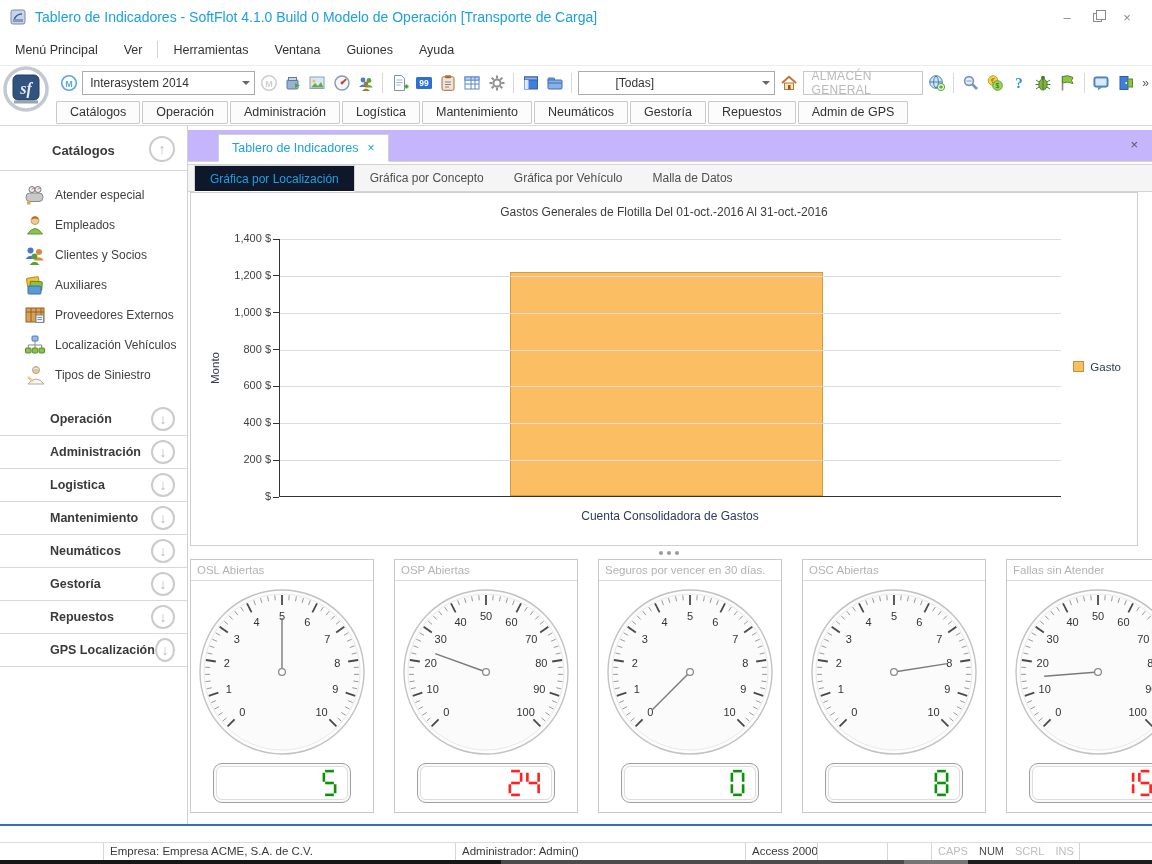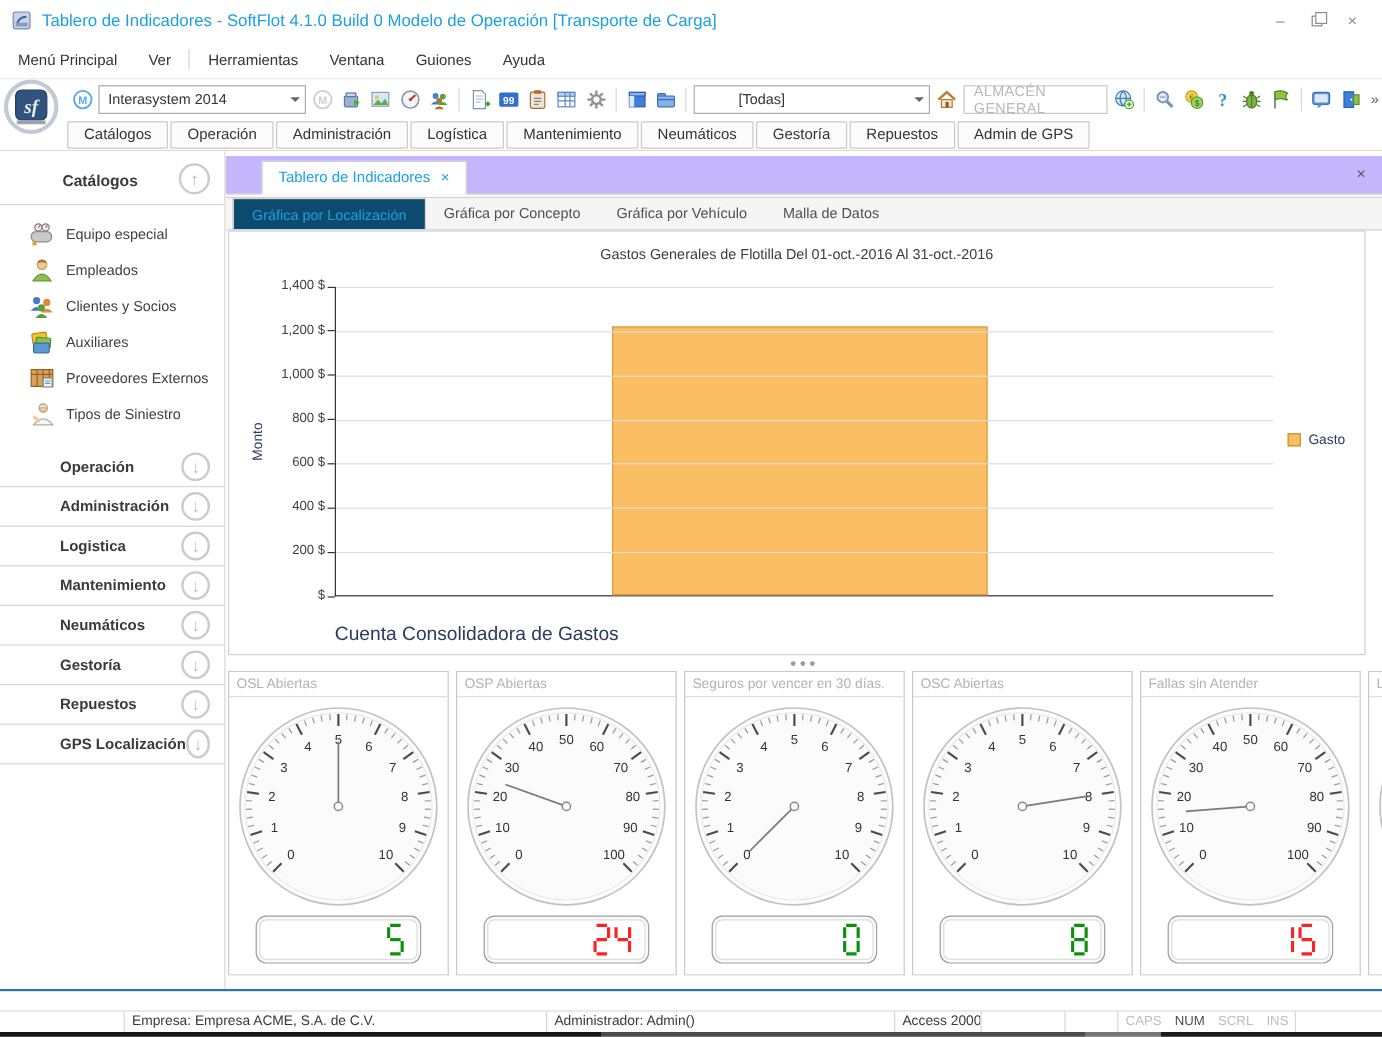--- a/index.html
+++ b/index.html
@@ -46,38 +46,38 @@
 .sb-sec-label{font-weight:bold;font-size:12.5px;color:#3a3a3a;white-space:nowrap}
 .sb-sec .sb-arrow{width:24px;height:24px}
 
 .content{flex:1;background:#fff;padding-top:4px;overflow:hidden}
 .docstrip{height:32px;position:relative;border-bottom:1px solid #d4d4d4;background:#c4b5fd}
 .doctab{position:absolute;left:30px;top:4px;bottom:-1px;background:#fff;border:1px solid #d0d0d0;border-bottom:1px solid #fff;display:flex;align-items:center;gap:9px;padding:0 13px;color:#1ba1e2;font-size:12.5px;z-index:1}
 .tabx{font-size:12px;color:#1ba1e2;cursor:pointer}
 .stripx{position:absolute;right:14px;top:7px;color:#555;font-size:13px;cursor:pointer}
 .subtabs{height:28px;margin-top:2px;background:#f5f5f5;border-top:1px solid #d4d4d4;border-bottom:1px solid #d4d4d4;display:flex;align-items:stretch;padding-left:6px;font-size:12px}
 .subtab{display:flex;align-items:center;padding:0 15px;color:#4f4f4f;cursor:default;white-space:nowrap}
-.subtab.active{background:#0c4a6e;border:1px solid #d4d4d4;border-bottom:1px solid #fff;margin-bottom:-1px;color:#1ba1e2}
+.subtab.active{background:#0f172a;border:1px solid #d4d4d4;border-bottom:1px solid #fff;margin-bottom:-1px;color:#1ba1e2}
 
 .chartpanel{position:relative;margin-left:2px;width:948px;height:354px;border:1px solid #cfcfcf;background:#fff}
 .chart-title{position:absolute;top:12px;left:0;right:0;text-align:center;font-size:12px;color:#3c3c3c}
 .ylabel{position:absolute;left:24px;top:175px;transform:translate(-50%,-50%) rotate(-90deg);font-size:11.5px;color:#2b3a5f;white-space:nowrap}
 .plot{position:absolute;left:88px;top:46px;width:782px;height:258px;border-left:1.5px solid #333;border-bottom:1.5px solid #333}
 .gridline{position:absolute;left:0;right:0;height:1px;background:#dcdcdc}
 .bar{position:absolute;left:29.5%;width:40%;bottom:0;border:1px solid}
 .ytick{position:absolute;left:0;width:80px;text-align:right;font-size:11px;color:#3f3f3f}
 .ytickmark{position:absolute;left:82px;width:6px;height:1px;background:#333}
-.xlabel{position:absolute;top:327px;left:88px;width:782px;text-align:left;font-size:16px;color:#2b3a5f}
+.xlabel{position:absolute;top:316px;left:88px;width:782px;text-align:center;font-size:12px;color:#2b3a5f}
 .legend{position:absolute;right:16px;top:168px;display:flex;gap:6px;font-size:11.5px;color:#2b3a5f}
 .swatch{width:11px;height:11px;border:1px solid #c8912f}
 
 .splitter{height:13px;position:relative}
 .splitter::after{content:"";position:absolute;left:calc(50% - 11px);top:5px;width:4px;height:4px;border-radius:50%;background:#9a9a9a;box-shadow:8px 0 0 #9a9a9a,16px 0 0 #9a9a9a}
 
-.gauges{display:flex;gap:6px;padding-left:2px;width:100%;overflow:hidden}
+.gauges{display:flex;gap:20px;padding-left:2px;width:100%;overflow:hidden}
 .gpanel{flex:0 0 184px;height:254px;border:1px solid #c9c9c9;background:#fff;display:flex;flex-direction:column}
 .ghead{height:21px;line-height:20px;padding-left:6px;color:#b3b3b3;font-size:11.5px;border-bottom:1px solid #dcdcdc;white-space:nowrap;overflow:hidden}
 .gdial{flex:1;display:flex;align-items:center;justify-content:center}
 .gdisp-outer{margin:0 auto 9px;width:138px;height:40px;border:1px solid #9f9f9f;border-radius:9px;padding:2px;background:#fafafa}
 .gdisp-inner{width:100%;height:100%;border:1px solid #ddd;border-radius:6px;background:#fff;display:flex;justify-content:flex-end;align-items:center;padding-right:8px}
 
 .blueline{height:2px;background:#2e74b5}
 .statusbar{display:flex;margin-top:16px;height:18px;border-top:1px solid #dcdcdc;font-size:11.5px;color:#3a3a3a}
 .scell{line-height:16px;padding-left:6px;overflow:hidden;white-space:nowrap}
 .scell.bl{border-left:1px solid #d6d6d6}
@@ -311,21 +311,21 @@
       </div>
       <div class="sb-list">
         <div class="sb-item">
           <span class="sb-icon"><svg width="22" height="22" viewBox="0 0 22 22">
               <rect x="2" y="9" width="17" height="8.5" rx="4" fill="#c9c9c9" stroke="#8a8a8a"></rect>
               <circle cx="8" cy="5.5" r="3" fill="#eee" stroke="#777"></circle>
               <circle cx="14" cy="5.5" r="3" fill="#eee" stroke="#777"></circle>
               <path d="M8 5.5 l1.5 -1.5 M14 5.5 l1.5 -1.5" stroke="#d33"></path>
               <rect x="3" y="17.5" width="3.5" height="3" fill="#e8a33a"></rect>
             </svg></span>
-          <span class="sb-item-label">Equipo especial</span>
+          <span class="sb-item-label">Atender especial</span>
         </div>
         <div class="sb-item">
           <span class="sb-icon"><svg width="22" height="22" viewBox="0 0 22 22">
               <circle cx="11" cy="6.5" r="4" fill="#f3c893" stroke="#c99b62"></circle>
               <path d="M8 3.8 q3 -2.4 6 0 l0 1.6 q-3 -1.8 -6 0 z" fill="#a0762e"></path>
               <path d="M3.5 20 q7.5 -11 15 0 z" fill="#8bc34a" stroke="#689335"></path>
             </svg></span>
           <span class="sb-item-label">Empleados</span>
         </div>
         <div class="sb-item">
@@ -348,20 +348,30 @@
           <span class="sb-item-label">Auxiliares</span>
         </div>
         <div class="sb-item">
           <span class="sb-icon"><svg width="22" height="22" viewBox="0 0 22 22">
               <rect x="2" y="4" width="18" height="14" fill="#d9a05b" stroke="#96601f"></rect>
               <path d="M2 8 h18 M7 4 v14 M12 4 v14 M17 4 v14" stroke="#96601f"></path>
               <rect x="12" y="11" width="7.5" height="7.5" fill="#f2f2f2" stroke="#888"></rect>
               <path d="M13.5 13.5 h4.5 M13.5 15.5 h4.5" stroke="#5b9bd5"></path>
             </svg></span>
           <span class="sb-item-label">Proveedores Externos</span>
+        </div>
+        <div class="sb-item">
+          <span class="sb-icon"><svg width="22" height="22" viewBox="0 0 22 22">
+              <rect x="8" y="2" width="6" height="5" rx="1" fill="#9bb7e0" stroke="#4a78c9"></rect>
+              <path d="M11 7 v4 M4.3 11 h13.4 M4.3 11 v3 M11 11 v3 M17.7 11 v3" stroke="#888" fill="none"></path>
+              <rect x="1.5" y="14" width="5.5" height="5" rx="1" fill="#8bc34a" stroke="#5a8a2a"></rect>
+              <rect x="8.2" y="14" width="5.5" height="5" rx="1" fill="#8bc34a" stroke="#5a8a2a"></rect>
+              <rect x="15" y="14" width="5.5" height="5" rx="1" fill="#8bc34a" stroke="#5a8a2a"></rect>
+            </svg></span>
+          <span class="sb-item-label">Localización Vehículos</span>
         </div>
         <div class="sb-item">
           <span class="sb-icon"><svg width="22" height="22" viewBox="0 0 22 22">
               <circle cx="12" cy="6" r="3.5" fill="#f3c893" stroke="#c99b62"></circle>
               <path d="M8.5 4.5 q3.5 -2.6 7 0 l-.8 1.8 q-2.7 -1.6 -5.4 0 z" fill="#eee" stroke="#bbb"></path>
               <path d="M4 20 q8 -10 16 0 z" fill="#f7f7f7" stroke="#aaa"></path>
               <path d="M4 13 l5 4.5" stroke="#f3c893" stroke-width="2.5"></path>
             </svg></span>
           <span class="sb-item-label">Tipos de Siniestro</span>
         </div>

